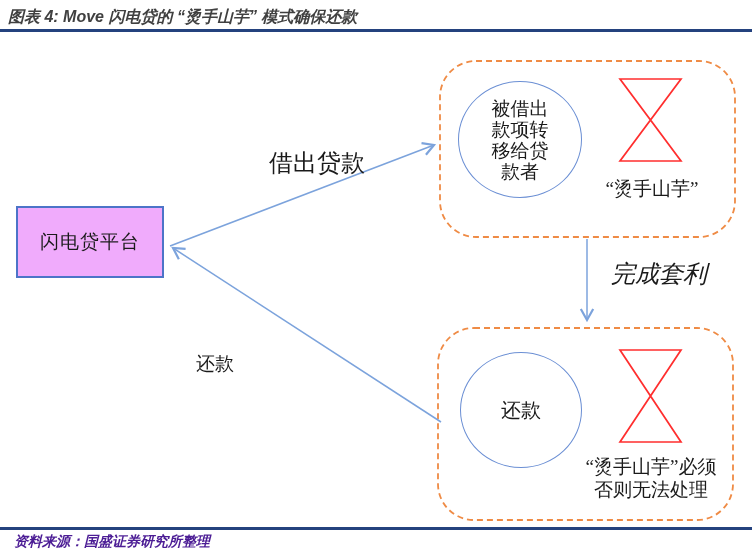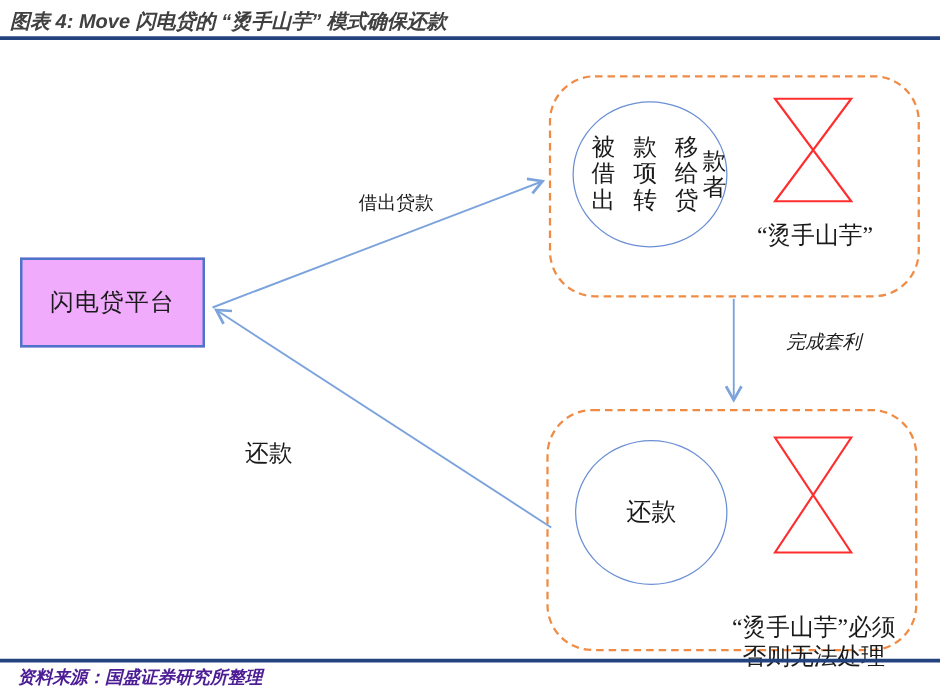--- a/index.html
+++ b/index.html
@@ -56,40 +56,40 @@
     justify-content: center;
     font-size: 19px;
     letter-spacing: 1px;
   }
   .circle {
     position: absolute;
     border: 1.6px solid #6B8FD4;
     border-radius: 50%;
     background: #ffffff;
     display: flex;
-    flex-direction: row;
+    flex-direction: column;
     align-items: center;
     justify-content: center;
     text-align: right;
     font-size: 19px;
     line-height: 21px;
   }
   .circle.top-circle { left: 458px; top: 81px; width: 124px; height: 117px; }
   .circle.bottom-circle { left: 460px; top: 352px; width: 122px; height: 116px; font-size: 20px; }
   .flow-label {
     position: absolute;
     text-align: center;
-    font-size: 15px;
+    font-size: 24px;
     line-height: 23px;
   }
   .lend-label { left: 252px; top: 152px; width: 130px; }
   .arbitrage-label { left: 593px; top: 263px; width: 132px; font-style: italic; }
   .repay-label { left: 85px; top: 352px; width: 260px; font-size: 19px; }
   .potato-label-top { left: 577px; top: 177px; width: 150px; font-size: 19px; }
-  .potato-label-bottom { left: 553px; top: 455px; width: 196px; font-size: 19px; margin-top: 36px; }
+  .potato-label-bottom { left: 553px; top: 455px; width: 196px; font-size: 19px; }
 </style>
 </head>
 <body>
 
 <div class="page">
 
   <div class="fig-title">图表 4: Move 闪电贷的 “烫手山芋” 模式确保还款</div>
   <div class="rule top-rule"></div>
 
   <svg class="svg-layer" viewBox="0 0 752 560">

